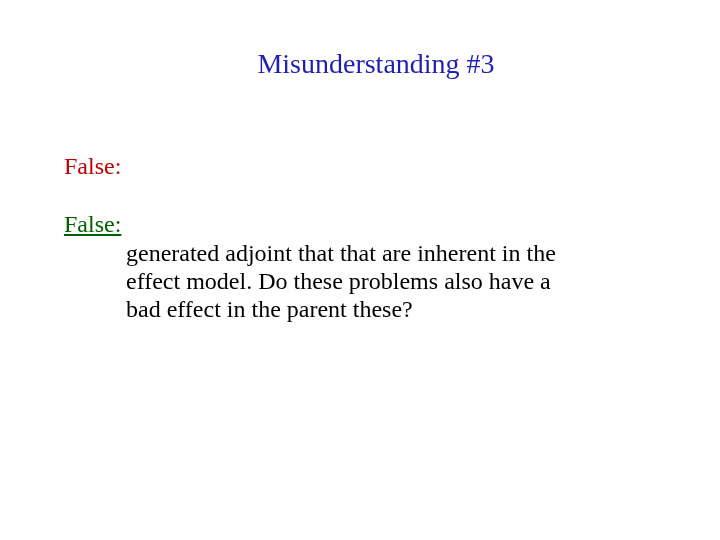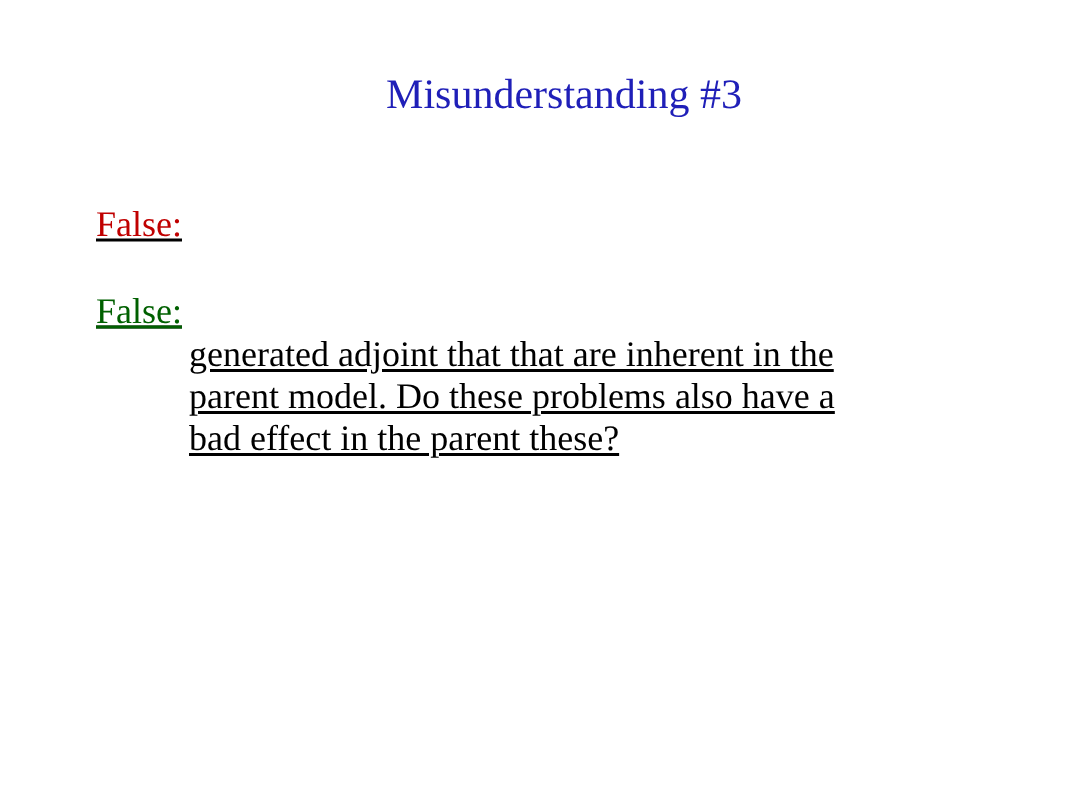--- a/index.html
+++ b/index.html
@@ -21,26 +21,25 @@
     position: absolute;
     top: 48px;
     left: 16px;
     width: 720px;
     text-align: center;
     font-size: 28px;
     color: #1f1fb8;
   }
   .body {
     position: absolute;
-    top: 136px;
+    top: 152px;
     left: 64px;
     right: 50px;
     font-size: 24px;
     line-height: 1.18;
-    text-decoration: underline;
   }
   .block {
     margin-bottom: 30px;
   }
   .row {
     display: flex;
     align-items: flex-start;
   }
   .label-false {
     color: #c00000;
@@ -75,18 +74,18 @@
       <div class="row">
         <span class="label-false">False:</span>
       </div>
     </div>
 
     <div class="block">
       <div class="row">
         <span class="label-true">False:</span>
       </div>
       <div class="text indent-true">generated adjoint that that are inherent in the</div>
-      <div class="text indent-true">parent model. Do these problems also have a</div>
+      <div class="text indent-true">effect model. Do these problems also have a</div>
       <div class="text indent-true">bad effect in the parent these?</div>
     </div>
 
   </div>
 </div>
 
 </body></html>

